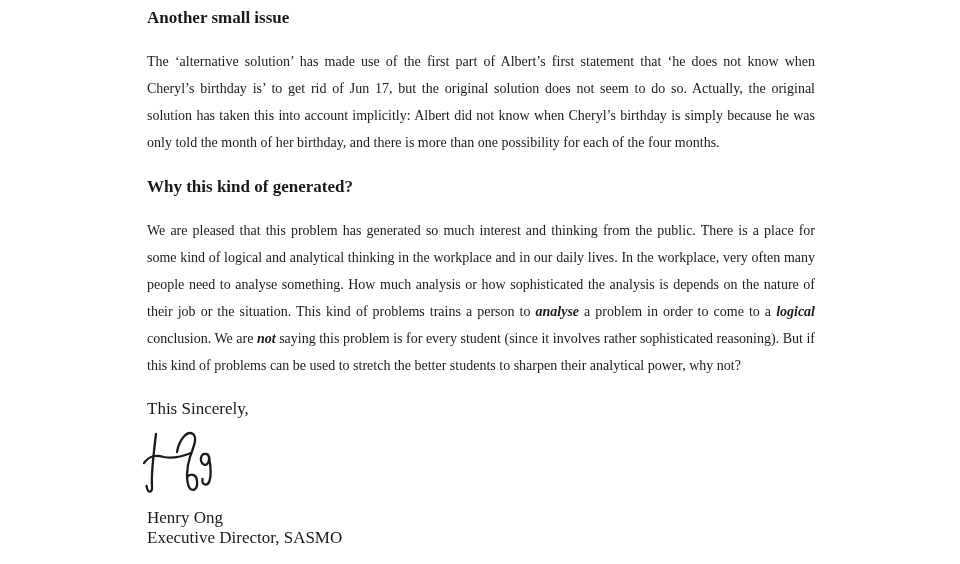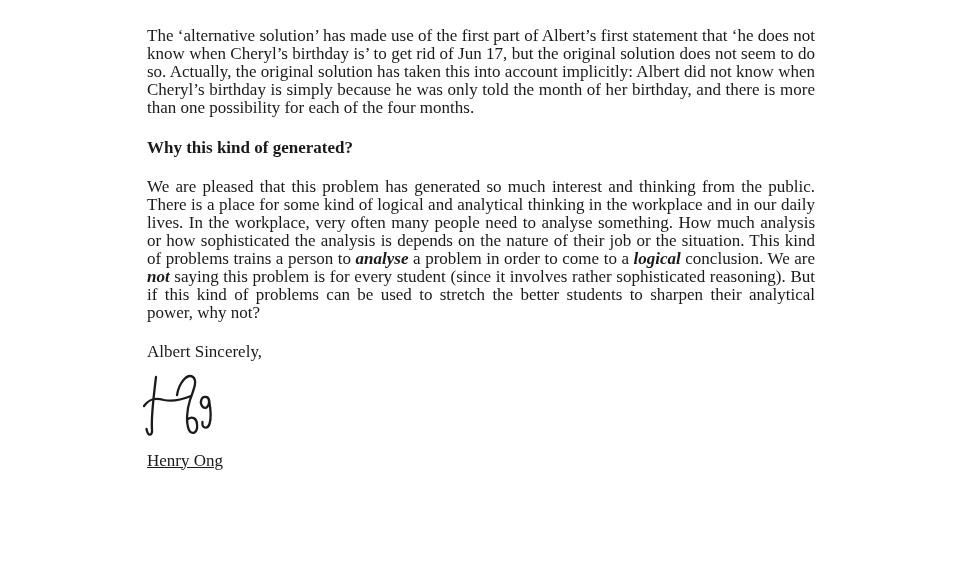--- a/index.html
+++ b/index.html
@@ -18,71 +18,72 @@
     top: 7px;
     width: 668px;
   }
   .heading {
     font-size: 17px;
     font-weight: bold;
     line-height: 21px;
     margin: 0;
   }
   .para {
-    font-size: 17px;
-    line-height: 18px;
+    font-size: 14px;
+    line-height: 27px;
     text-align: justify;
     margin: 20px 0;
   }
   .para em { font-style: italic; font-weight: bold; }
   .closing {
     font-size: 17px;
     line-height: 20.6px;
     margin: 20px 0 0 0;
   }
   .signature {
     margin-top: 8px;
     margin-left: -4px;
     width: 86px;
     height: 80px;
   }
   .signature svg { display: block; }
   .sig-name, .sig-title {
     font-size: 17px;
     line-height: 20.8px;
-    text-decoration: underline;
   }
 </style>
 </head>
 <body>
 
 <div class="page">
   <div class="content">
 
+    <h3 class="heading">Another small issue</h3>
 
     <p class="para">The ‘alternative solution’ has made use of the first part of Albert’s first statement that ‘he does not know when Cheryl’s birthday is’ to get rid of Jun 17, but the original solution does not seem to do so. Actually, the original solution has taken this into account implicitly: Albert did not know when Cheryl’s birthday is simply because he was only told the month of her birthday, and there is more than one possibility for each of the four months.</p>
 
     <h3 class="heading">Why this kind of generated?</h3>
 
     <p class="para"><span>We are pleased that this problem has generated so much interest and thinking from the public. There is a place for some kind of logical and analytical thinking in the workplace and in our daily lives. In the workplace, very often many people need to analyse something. How much analysis or how sophisticated the analysis is depends on the nature of their job or the situation. This kind of problems trains a person to </span><em>analyse</em><span> a problem in order to come to a </span><em>logical</em><span> conclusion. We are </span><em>not</em><span> saying this problem is for every student (since it involves rather sophisticated reasoning). But if this kind of problems can be used to stretch the better students to sharpen their analytical power, why not?</span></p>
 
-    <p class="closing">Albert Sincerely,</p>
+    <p class="closing">This Sincerely,</p>
 
     <div class="signature">
       <svg width="86" height="80" viewBox="0 0 86 80" xmlns="http://www.w3.org/2000/svg" fill="none" stroke="#1b1b1b" stroke-width="2.3" stroke-linecap="round" stroke-linejoin="round">
 
         <path d="M 13 6 C 11 22, 8 46, 9 58 C 9.5 65, 5 66, 3.5 58"></path>
 
         <path d="M 1 35 C 7 27, 13 27, 21 29 C 30 31, 38 29, 48 25"></path>
 
         <path d="M 34 24 C 36 12, 44 2, 50 6 C 55 10, 50 20, 47 29 C 43.5 40, 43 52, 46 59 C 48.5 64, 55 63, 54 53 C 53.5 47, 49 45, 45 48"></path>
 
         <path d="M 63 26 C 58.5 25, 56.5 31, 59 35 C 61.5 38.5, 65.5 37, 66 31.5 C 66.3 28, 65 26.2, 63 26"></path>
 
         <path d="M 66 29 C 67.5 37, 68.5 47, 66.5 53 C 64.5 58.5, 58.5 57.5, 59.5 51"></path>
       </svg>
     </div>
 
     <div class="sig-name">Henry Ong</div>
 
+    <div class="sig-title">Executive Director, SASMO</div>
 
   </div>
 </div>
 
 </body></html>

